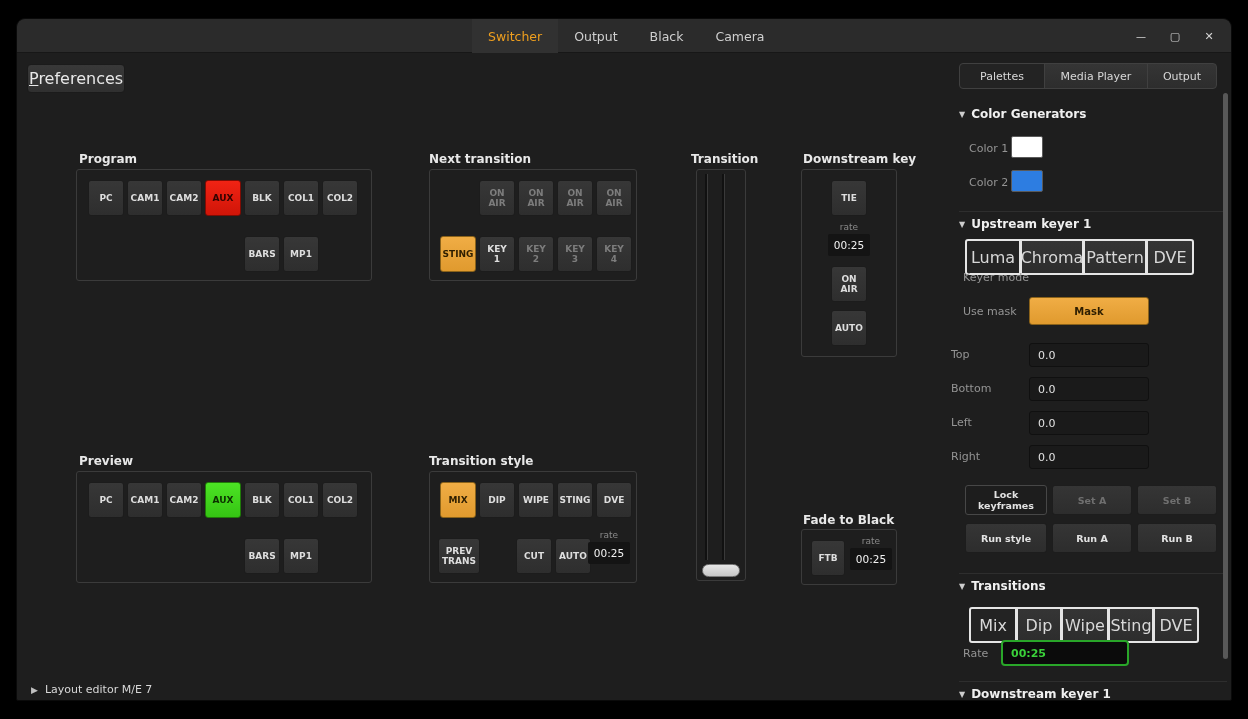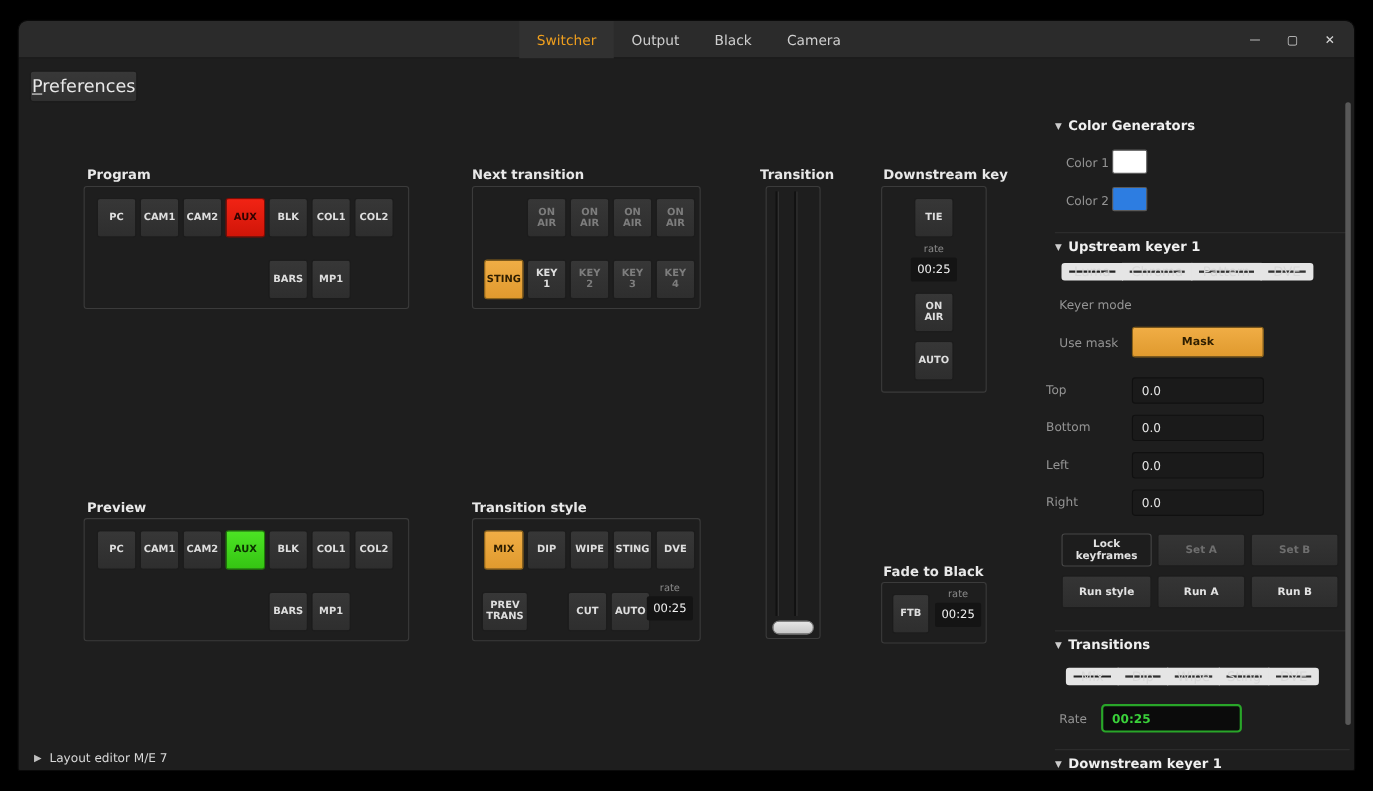--- a/index.html
+++ b/index.html
@@ -62,22 +62,22 @@
     border-radius:3px; color:#e2e2e2; font-size:11px; display:flex; align-items:center; padding-left:8px; }
   .mask-btn { position:absolute; left:1012px; top:278px; width:120px; height:28px; border-radius:3px;
     background:linear-gradient(#f0ad45,#e09a2e); border:1px solid #8a621a; color:#2e1e00; font-size:10px;
     font-weight:bold; display:flex; align-items:center; justify-content:center; }
   .kbtn { position:absolute; height:30px; background:linear-gradient(#353535,#2d2d2d); border:1px solid #1d1d1d;
     border-radius:3px; color:#e2e2e2; font-size:9.5px; font-weight:bold; display:flex; align-items:center;
     justify-content:center; text-align:center; }
   .kbtn.pressed { background:#1d1d1d; border-color:#474747; }
   .kbtn.dim { color:#6f6f6f; }
   .seg { position:absolute; display:flex; }
-  .seg .stab { height:16px; display:flex; align-items:center; justify-content:center; font-size:12px; color:#d8d8d8;
-    background:linear-gradient(#353535,#2d2d2d); border:7px solid #e5e5e5; margin-left:-1px; }
+  .seg .stab { height:36px; display:flex; align-items:center; justify-content:center; font-size:16px; color:#d8d8d8;
+    background:linear-gradient(#353535,#2d2d2d); border:2px solid #e5e5e5; margin-left:-1px; }
   .seg .stab:first-child { border-radius:3px 0 0 3px; margin-left:0; }
   .seg .stab:last-child { border-radius:0 3px 3px 0; }
   .seg .stab.pressed { background:#232323; }
   .rate-input { position:absolute; left:984px; top:621px; width:128px; height:26px; background:#0b0b0b;
     border:2px solid #29a629; border-radius:4px; color:#3ad13a; font-size:11px; font-weight:bold;
     display:flex; align-items:center; padding-left:8px; }
   .divider { position:absolute; left:942px; width:268px; height:1px; background:#2e2e2e; }
   #panel-scrollbar { position:absolute; left:1206px; top:74px; width:5px; height:566px; background:#585858; border-radius:3px; }
 </style>
 </head>
@@ -198,20 +198,25 @@
       <div class="rate-label">rate</div>
       <div class="rate-value">00:25</div>
     </div>
   </div>
 
   <div id="layout-editor">
     <span class="tri">▶</span>
     <span>Layout editor M/E 7</span>
   </div>
 
+  <div class="ptabs" style="left:942px;top:44px">
+    <div class="ptab pressed" style="width:86px">Palettes</div>
+    <div class="ptab" style="width:104px">Media Player</div>
+    <div class="ptab" style="width:70px">Output</div>
+  </div>
 
   <div class="hdr" style="left:942px;top:88px">
     <span class="tri">▼</span>
     <span>Color Generators</span>
   </div>
   <div class="glabel" style="left:952px;top:123px">Color 1</div>
   <div class="swatch" style="left: 994px; top: 117px; background: rgb(255, 255, 255);"></div>
   <div class="glabel" style="left:952px;top:157px">Color 2</div>
   <div class="swatch" style="left: 994px; top: 151px; background: rgb(45, 125, 225);"></div>
 

